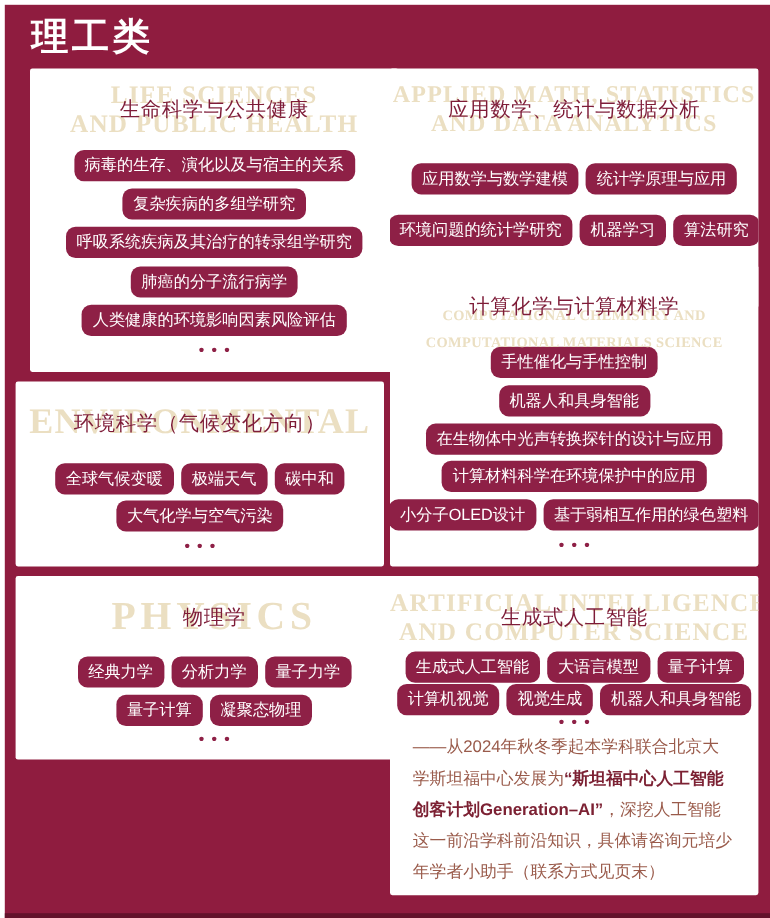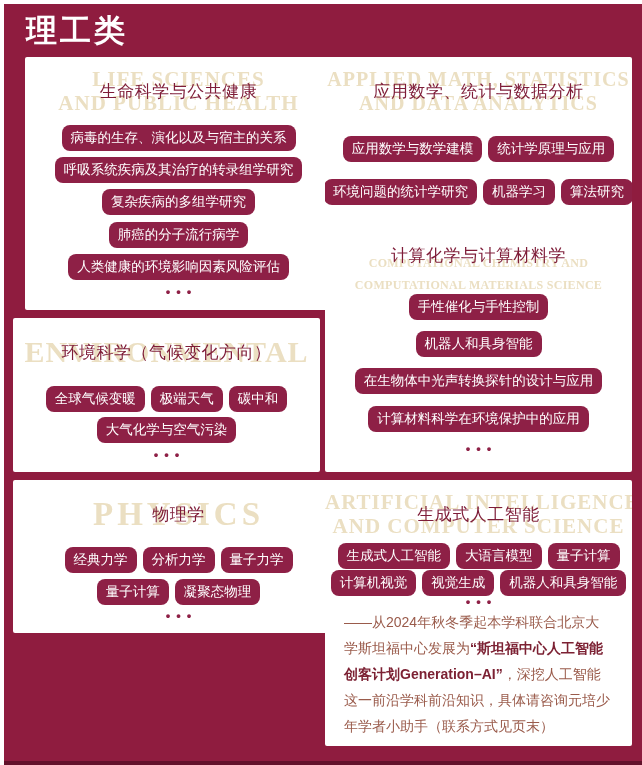--- a/index.html
+++ b/index.html
@@ -95,24 +95,24 @@
               <span>LIFE SCIENCES</span>
               <span>AND PUBLIC HEALTH</span>
             </div>
             <div class="card-title">生命科学与公共健康</div>
           </div>
           <div class="card-body">
             <div class="tag-row">
               <span class="tag">病毒的生存、演化以及与宿主的关系</span>
             </div>
             <div class="tag-row">
+              <span class="tag">复杂疾病的多组学研究</span>
+            </div>
+            <div class="tag-row">
               <span class="tag">呼吸系统疾病及其治疗的转录组学研究</span>
-            </div>
-            <div class="tag-row">
-              <span class="tag">复杂疾病的多组学研究</span>
             </div>
             <div class="tag-row">
               <span class="tag">肺癌的分子流行病学</span>
             </div>
             <div class="tag-row">
               <span class="tag">人类健康的环境影响因素风险评估</span>
             </div>
             <div class="more-dots">•••</div>
           </div>
         </section>
@@ -150,20 +150,24 @@
               <span class="tag">手性催化与手性控制</span>
             </div>
             <div class="tag-row">
               <span class="tag">机器人和具身智能</span>
             </div>
             <div class="tag-row">
               <span class="tag">在生物体中光声转换探针的设计与应用</span>
             </div>
             <div class="tag-row">
               <span class="tag">计算材料科学在环境保护中的应用</span>
+            </div>
+            <div class="tag-row">
+              <span class="tag">小分子OLED设计</span>
+              <span class="tag">基于弱相互作用的绿色塑料</span>
             </div>
             <div class="more-dots">•••</div>
           </div>
         </section>
         <section class="card card--env-science">
           <div class="card-head">
             <div class="wm">
               <span>ENVIRONMENTAL</span>
             </div>
             <div class="card-title">环境科学（气候变化方向）</div>

